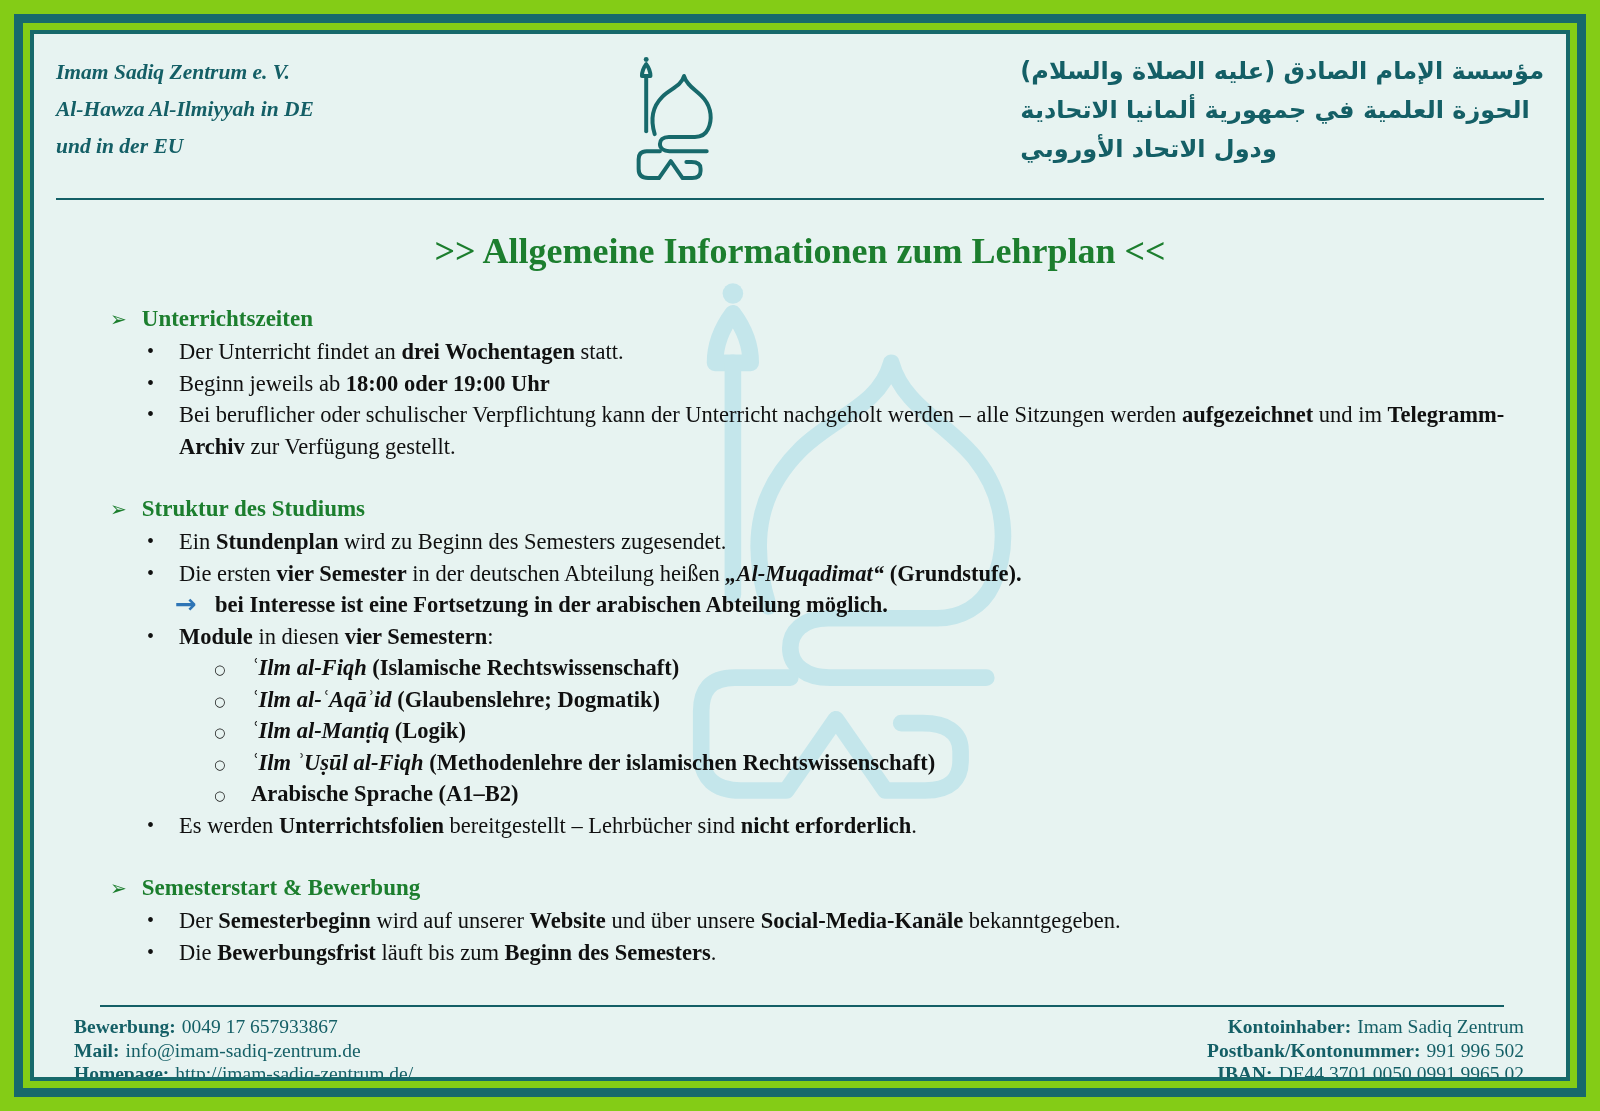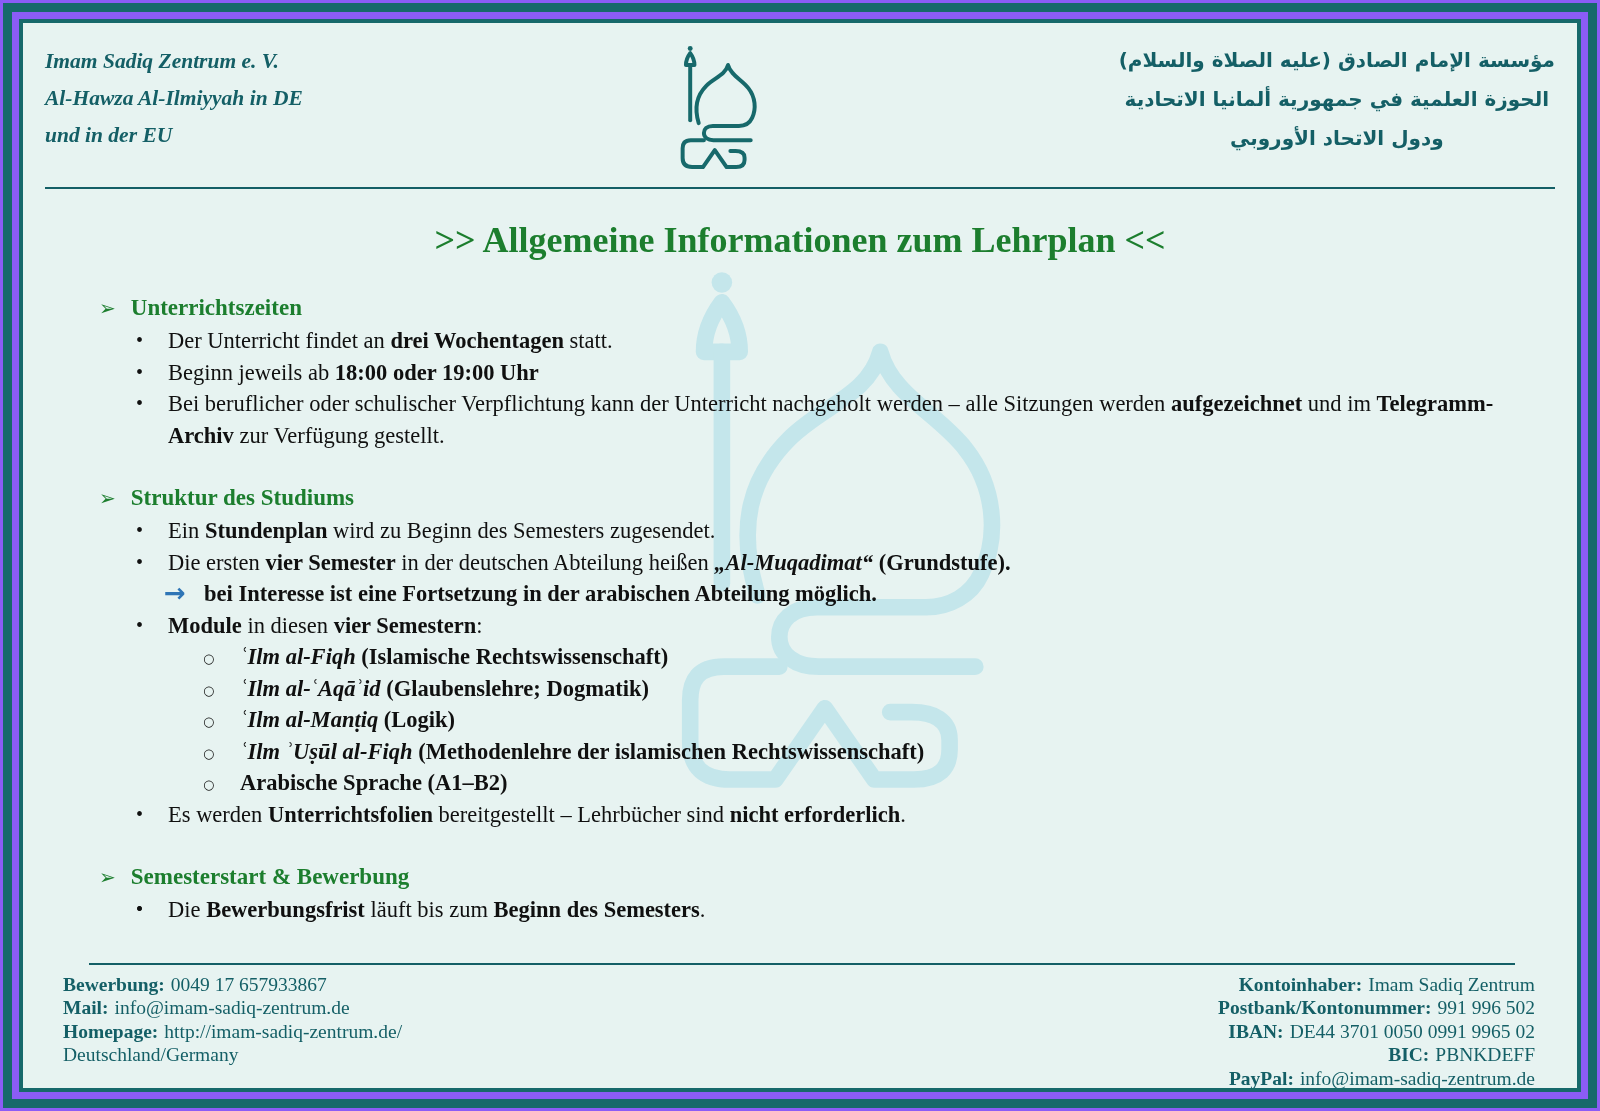--- a/index.html
+++ b/index.html
@@ -1,28 +1,28 @@
 <!DOCTYPE html>
 <html style="--frame: #17696b; --teal: #145f66; --green: #1c7e2e; --blue: #2e75b6; --ink: #101010; --bg: #e7f3f1; --wm: #a9dce7;"><head>
 <meta charset="utf-8">
 <style>
   :root{
     --frame:#17696b; --teal:#145f66; --green:#1c7e2e; --blue:#2e75b6;
     --ink:#101010; --bg:#e7f3f1; --wm:#a9dce7;
   }
   *{box-sizing:border-box;}
   body{margin:0;background:#dfecec;font-family:"Liberation Serif",serif;}
-  .page{width:1600px;height:1111px;background:#8b5cf6;padding:3px;}
+  .page{width:1600px;height:1111px;background:#84cc16;padding:14px;}
   .frame-outer{height:100%;border:9px solid var(--frame);padding:7px;}
   .frame-inner{height:100%;border:4px solid var(--frame);background:var(--bg);position:relative;overflow:hidden;}
   .watermark{position:absolute;left:568px;top:212px;width:436px;height:594px;color:var(--wm);opacity:.55;pointer-events:none;}
   .hdr{display:flex;justify-content:space-between;align-items:flex-start;padding:12px 22px 0 22px;}
   .org{font-style:italic;font-weight:700;font-size:21.5px;color:var(--teal);line-height:37px;padding-top:8px;}
   .logo-wrap{flex:0 0 auto;margin-top:2px;color:var(--frame);}
-  .arabic{font-family:"DejaVu Sans",sans-serif;font-weight:700;font-size:20px;color:var(--teal);text-align:center;line-height:39px;direction:rtl;padding-top:6px;}
+  .arabic{font-family:"DejaVu Sans",sans-serif;font-weight:700;font-size:24px;color:var(--teal);text-align:left;line-height:39px;direction:rtl;padding-top:6px;}
   .hrule{border:none;border-top:2.5px solid var(--teal);margin:4px 22px 0 22px;}
   .title{text-align:center;color:var(--green);font-weight:700;font-size:36px;margin-top:30px;position:relative;}
   .main{margin:0 40px 0 76px;font-size:22.5px;color:var(--ink);position:relative;}
   .section{margin-top:30px;}
   .sec-head{color:var(--green);font-weight:700;font-size:23px;line-height:33px;}
   .sec-arrow{margin-right:15px;font-size:20px;font-family:"DejaVu Sans",sans-serif;}
   .item{position:relative;line-height:31.5px;}
   .item .mk{position:absolute;top:0;}
   .item.bullet{padding-left:69px;}
   .item.bullet .mk{left:37px;font-size:20px;}
@@ -97,21 +97,21 @@
             <div class="item bullet"><span class="mk">•</span><span><span class="b ">Module</span><span> in diesen </span><span class="b ">vier Semestern</span><span>:</span></span></div>
             <div class="item sub"><span class="mk">○</span><span><span class="b i">ʿIlm al-Fiqh</span><span class="b "> (Islamische Rechtswissenschaft)</span></span></div>
             <div class="item sub"><span class="mk">○</span><span><span class="b i">ʿIlm al-ʿAqāʾid</span><span class="b "> (Glaubenslehre; Dogmatik)</span></span></div>
             <div class="item sub"><span class="mk">○</span><span><span class="b i">ʿIlm al-Manṭiq</span><span class="b "> (Logik)</span></span></div>
             <div class="item sub"><span class="mk">○</span><span><span class="b i">ʿIlm ʾUṣūl al-Fiqh</span><span class="b "> (Methodenlehre der islamischen Rechtswissenschaft)</span></span></div>
             <div class="item sub"><span class="mk">○</span><span><span class="b ">Arabische Sprache (A1–B2)</span></span></div>
             <div class="item bullet"><span class="mk">•</span><span><span>Es werden </span><span class="b ">Unterrichtsfolien</span><span> bereitgestellt – Lehrbücher sind </span><span class="b ">nicht erforderlich</span><span>.</span></span></div>
           </div>
           <div class="section">
             <div class="sec-head"><span class="sec-arrow">➢</span><span>Semesterstart &amp; Bewerbung</span></div>
-            <div class="item bullet"><span class="mk">•</span></div>
+            <div class="item bullet"><span class="mk">•</span><span><span>Der </span><span class="b ">Semesterbeginn</span><span> wird auf unserer </span><span class="b ">Website</span><span> und über unsere </span><span class="b ">Social-Media-Kanäle</span><span> bekanntgegeben.</span></span></div>
             <div class="item bullet"><span class="mk">•</span><span><span>Die </span><span class="b ">Bewerbungsfrist</span><span> läuft bis zum </span><span class="b ">Beginn des Semesters</span><span>.</span></span></div>
           </div>
         </div>
 
       <hr class="frule">
 
       <div class="footer">
         <div class="fcol left" id="footer-left">
             <div class="frow"><span class="lbl">Bewerbung:</span><span class="val">0049 17 657933867</span></div>
             <div class="frow"><span class="lbl">Mail:</span><span class="val">info@imam-sadiq-zentrum.de</span></div>

